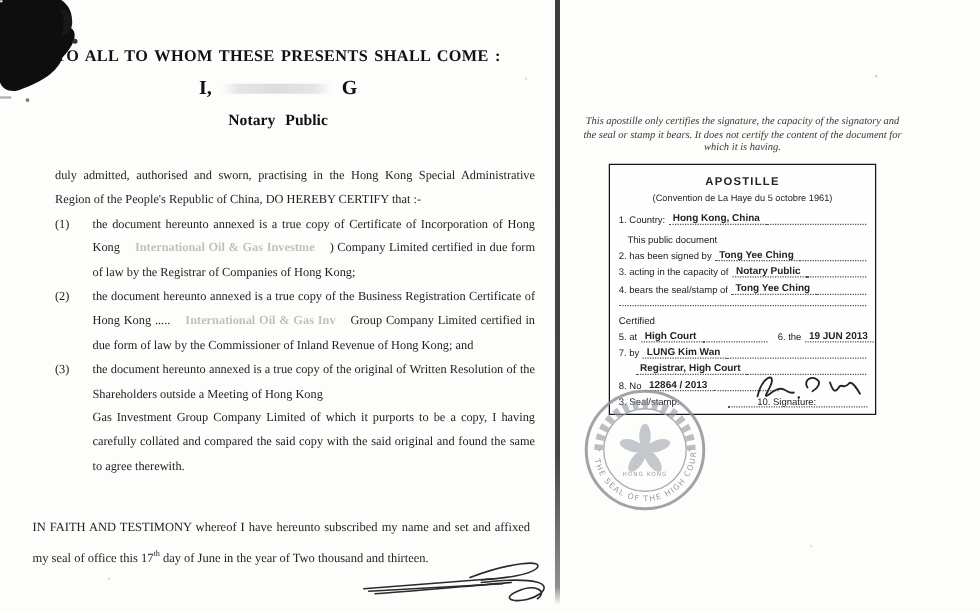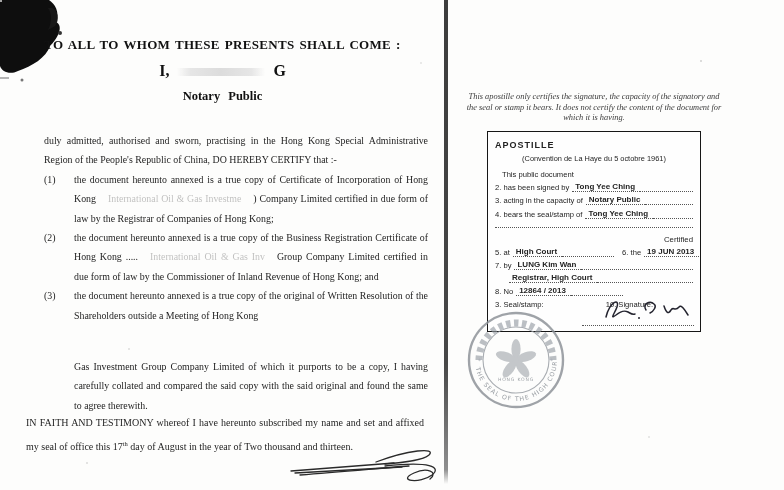--- a/index.html
+++ b/index.html
@@ -27,46 +27,46 @@
     background:linear-gradient(90deg,transparent,#e6e6e6 15%,#dcdcdc 50%,#e6e6e6 85%,transparent);
     filter:blur(.6px); }
   .lp-role { position:absolute; top:89px; left:0; width:445px; text-align:center;
     font-weight:bold; font-size:12.5px; word-spacing:5px; color:#111; }
   .lp-body { position:absolute; top:131px; left:44px; width:384px;
     font-size:9.9px; line-height:19.4px; color:#1e1e1e; }
   .lp-body p.just { text-align:justify; }
   .item { display:flex; align-items:flex-start; }
   .inum { flex:0 0 30px; }
   .itext { flex:1; }
-  .cont { margin-left:30px;margin-top:32px; }
-  .faded { opacity:.28; filter:blur(.5px); margin:0 12px; }
+  .cont { margin-left:30px; }
+  .faded { opacity:.28; filter:blur(.5px); margin:0 12px;font-weight:bold; }
   .closing { position:absolute; top:413px; left:26px; width:398px;
     text-align:justify; font-size:10px; line-height:20.5px; color:#1e1e1e; }
   .closing sup { font-size:6.5px; vertical-align:super; }
   .lp-signature { position:absolute; left:290px; top:446px; }
   
   .right-page { position:absolute; left:450px; top:0; width:334px; height:490px; }
   .disclaimer { position:absolute; top:92px; left:16px; width:256px; text-align:center;
     font-style:italic; font-size:8.4px; line-height:10.6px; color:#3a3a3a; }
   .ap-box { position:absolute; left:37px; top:131px; width:214px; height:201px;
     border:1.6px solid #161616; background:#fefefe;
     font-family:"Liberation Sans", sans-serif; font-size:7.6px; color:#232323;
     padding:5px 7px 0 7px; }
-  .ap-title { font-weight:bold; font-size:9px; letter-spacing:1px; margin-top:3px; }
+  .ap-title { text-align:center; font-weight:bold; font-size:9px; letter-spacing:1px; margin-top:3px; }
   .ap-conv { text-align:center; font-size:7.4px; margin-top:4px; margin-bottom:7px; }
   .ap-row { display:flex; align-items:flex-end; margin-top:3.2px; line-height:9px; }
   .ap-label { white-space:nowrap; margin-right:3px; }
   .ap-value { font-weight:bold; font-size:8px; white-space:nowrap; padding:0 5px 0 3px;
     border-bottom:1px dotted #555; }
   .fill { flex:1; border-bottom:1px dotted #555; height:9px; }
   .fill.plain { border-bottom:none; }
   .fix60 { flex:0 0 52px; }
   .ap-sub { margin-left:7px; margin-top:7px; line-height:9px; }
   .ap-sep { margin-top:6px; border-bottom:1px dotted #555; height:3px; }
-  .ap-cert { text-align:right; margin-top:7px; font-size:7.8px; }
+  .ap-cert { text-align:left; margin-top:7px; font-size:7.8px; }
   .ap-sig { position:absolute; right:8px; bottom:7px; }
   .sig-line { position:absolute; right:6px; bottom:5px; width:112px; border-bottom:1px dotted #555; }
   .seal { position:absolute; left:16px; top:310px; }
   .seal text { font-family:"DejaVu Sans", sans-serif; }
 </style>
 </head>
 <body>
 
 <div class="canvas">
 
@@ -101,21 +101,21 @@
         <p class="just itext"><span>the document hereunto annexed is a true copy of the Business Registration Certificate of Hong Kong .....</span><span class="faded">International Oil &amp; Gas Inv</span><span>Group Company Limited certified in due form of law by the Commissioner of Inland Revenue of Hong Kong; and</span></p>
       </div>
 
       <div class="item">
         <span class="inum">(3)</span>
         <p class="just itext">the document hereunto annexed is a true copy of the original of Written Resolution of the Shareholders outside a Meeting of Hong Kong</p>
       </div>
       <p class="just cont">Gas Investment Group Company Limited of which it purports to be a copy, I having carefully collated and compared the said copy with the said original and found the same to agree therewith.</p>
     </div>
 
-    <p class="closing"><span>IN FAITH AND TESTIMONY whereof I have hereunto subscribed my name and set and affixed my seal of office this 17</span><sup>th</sup><span> day of August in the year of Two thousand and thirteen.</span></p>
+    <p class="closing"><span>IN FAITH AND TESTIMONY whereof I have hereunto subscribed my name and set and affixed my seal of office this 17</span><sup>th</sup><span> day of June in the year of Two thousand and thirteen.</span></p>
 
     <svg class="lp-signature" width="150" height="44" viewBox="0 0 150 44">
       <g fill="none" stroke="#2a2a2a" stroke-width="1.3" stroke-linecap="round">
         <path d="M1,25 L104,17"></path>
         <path d="M5,27 L112,21"></path>
         <path d="M10,29 C52,26 92,22 119,20"></path>
         <path d="M86,16 C118,4 147,1 139,9 C133,14 112,17 95,18"></path>
         <path d="M95,20 C140,15 152,21 142,29 C130,38 106,35 124,27 C137,21 149,26 140,33"></path>
       </g>
     </svg>
@@ -123,20 +123,25 @@
 
   <div class="fold"></div>
 
   <div class="right-page">
     <div class="disclaimer">This apostille only certifies the signature, the capacity of the signatory and the seal or stamp it bears. It does not certify the content of the document for which it is having.</div>
 
     <div class="ap-box">
       <div class="ap-title">APOSTILLE</div>
       <div class="ap-conv">(Convention de La Haye du 5 octobre 1961)</div>
 
+      <div class="ap-row">
+        <span class="ap-label">1. Country:</span>
+        <span class="ap-value">Hong Kong, China</span>
+        <span class="fill"></span>
+      </div>
       <div class="ap-sub">This public document</div>
 
       <div class="ap-row">
         <span class="ap-label">2. has been signed by</span>
         <span class="ap-value">Tong Yee Ching</span>
         <span class="fill"></span>
       </div>
 
       <div class="ap-row">
         <span class="ap-label">3. acting in the capacity of</span>

